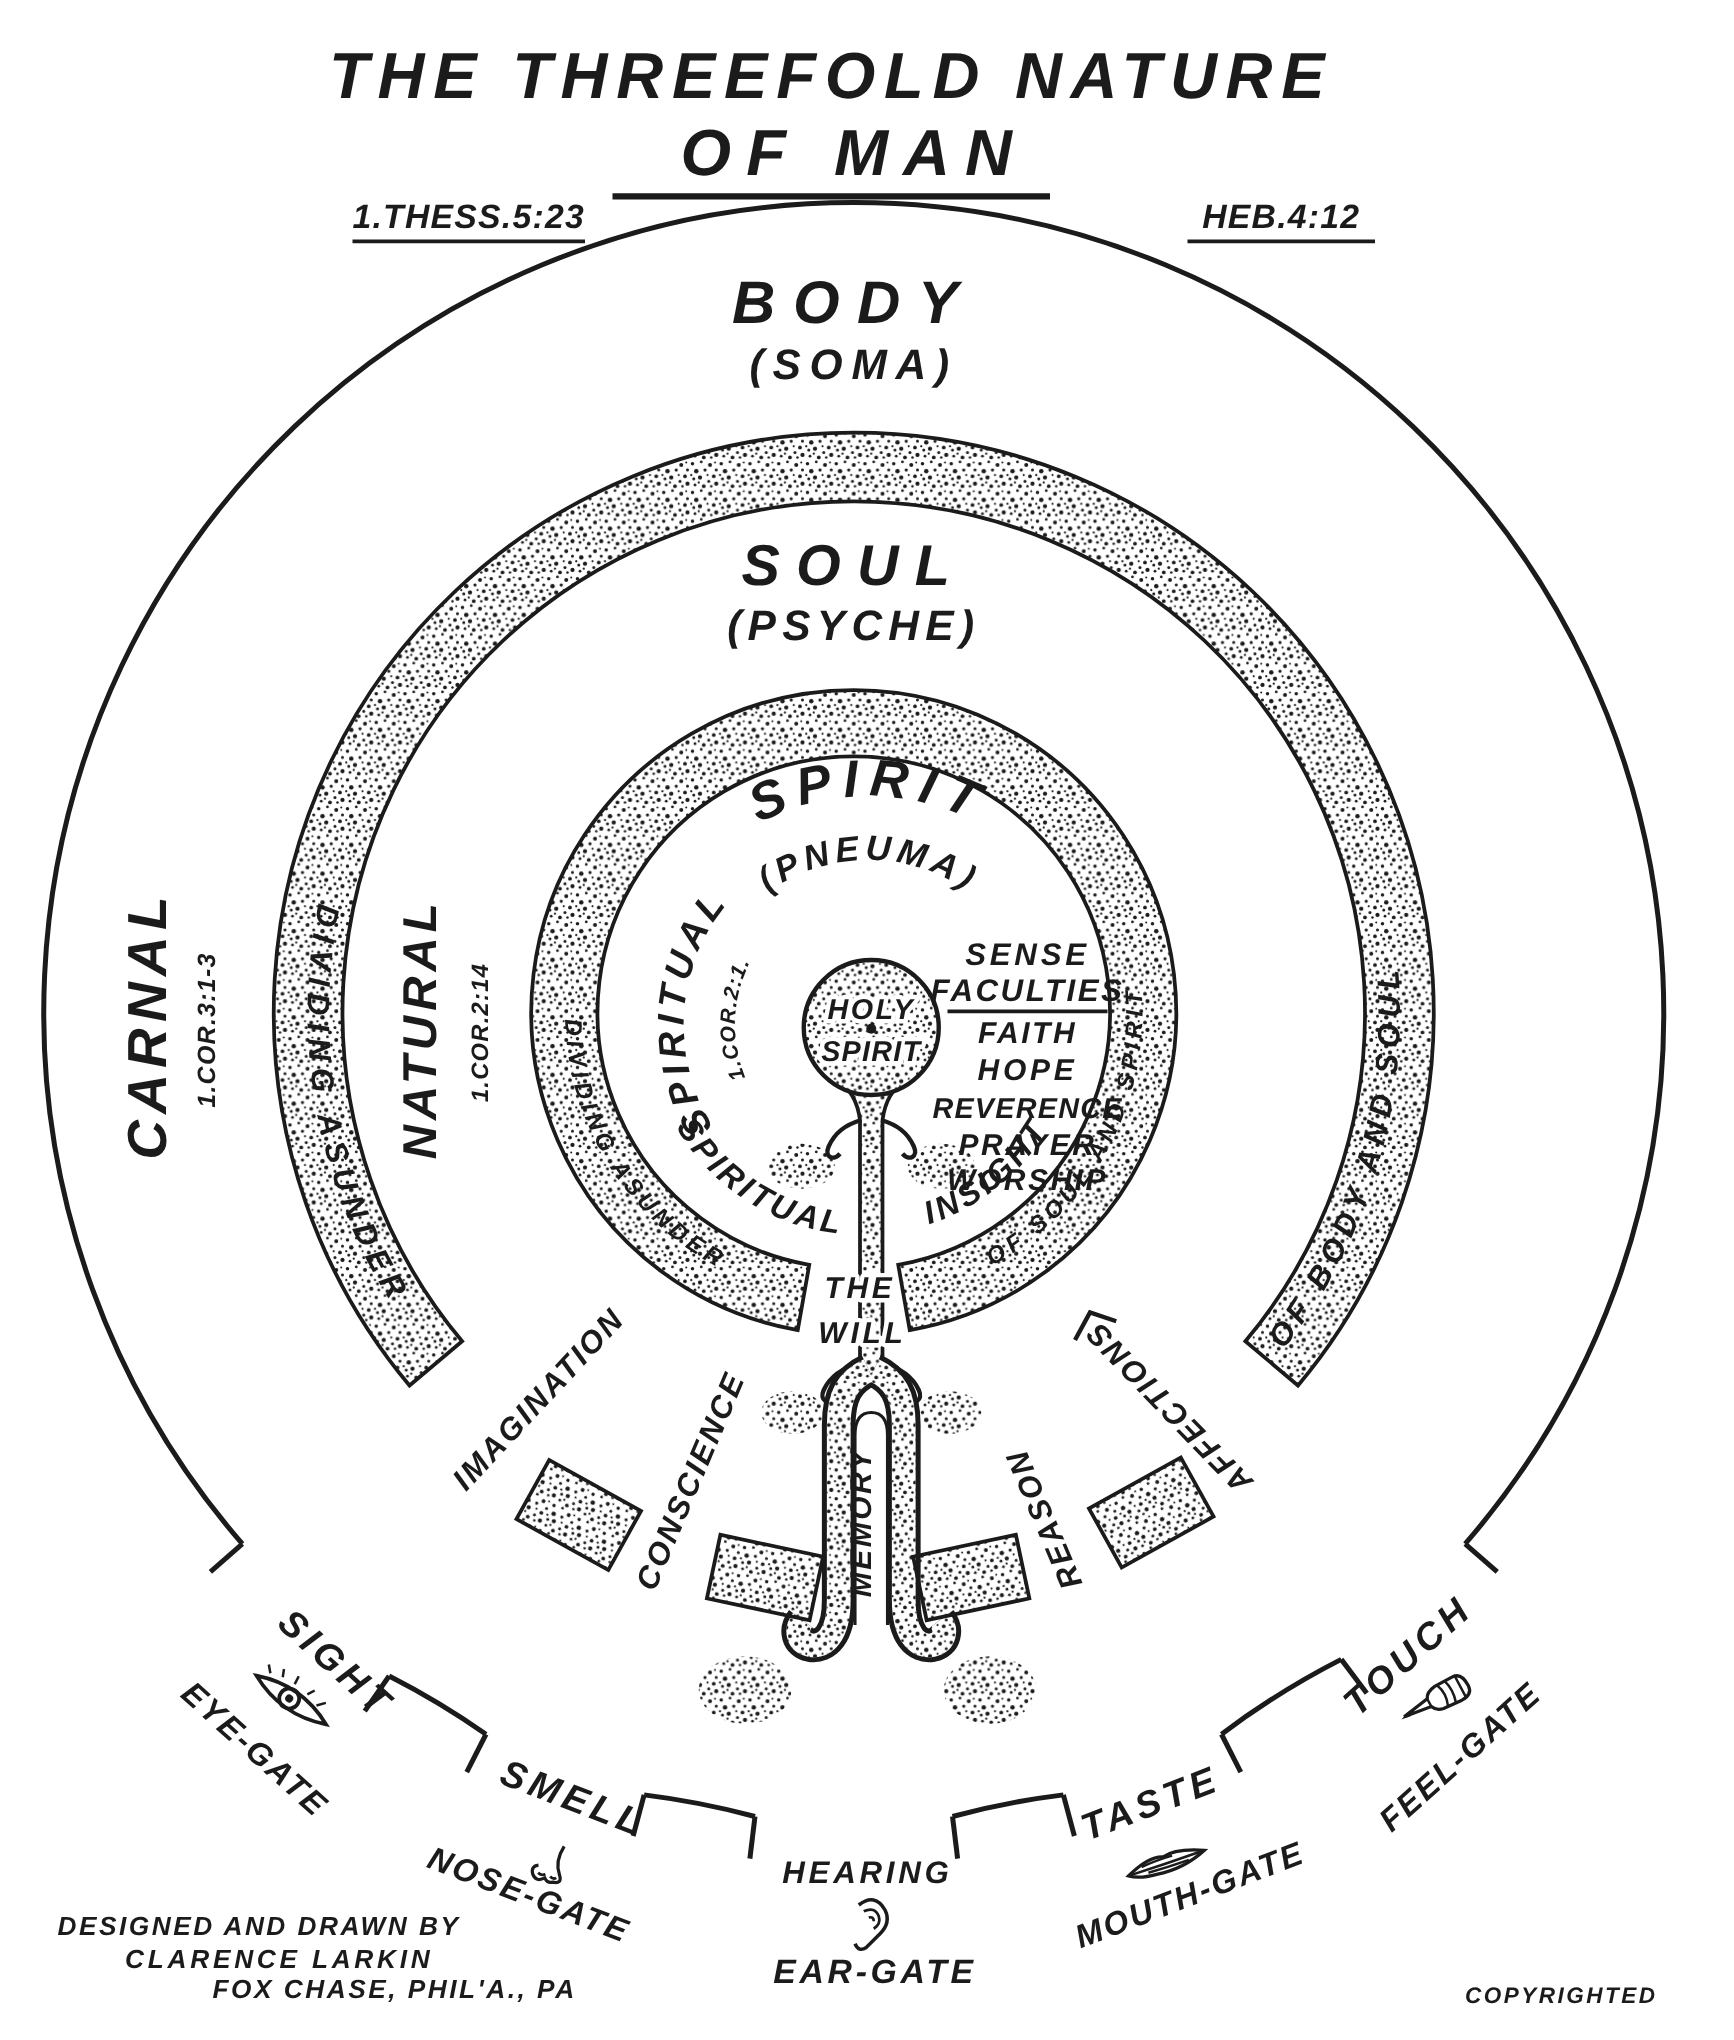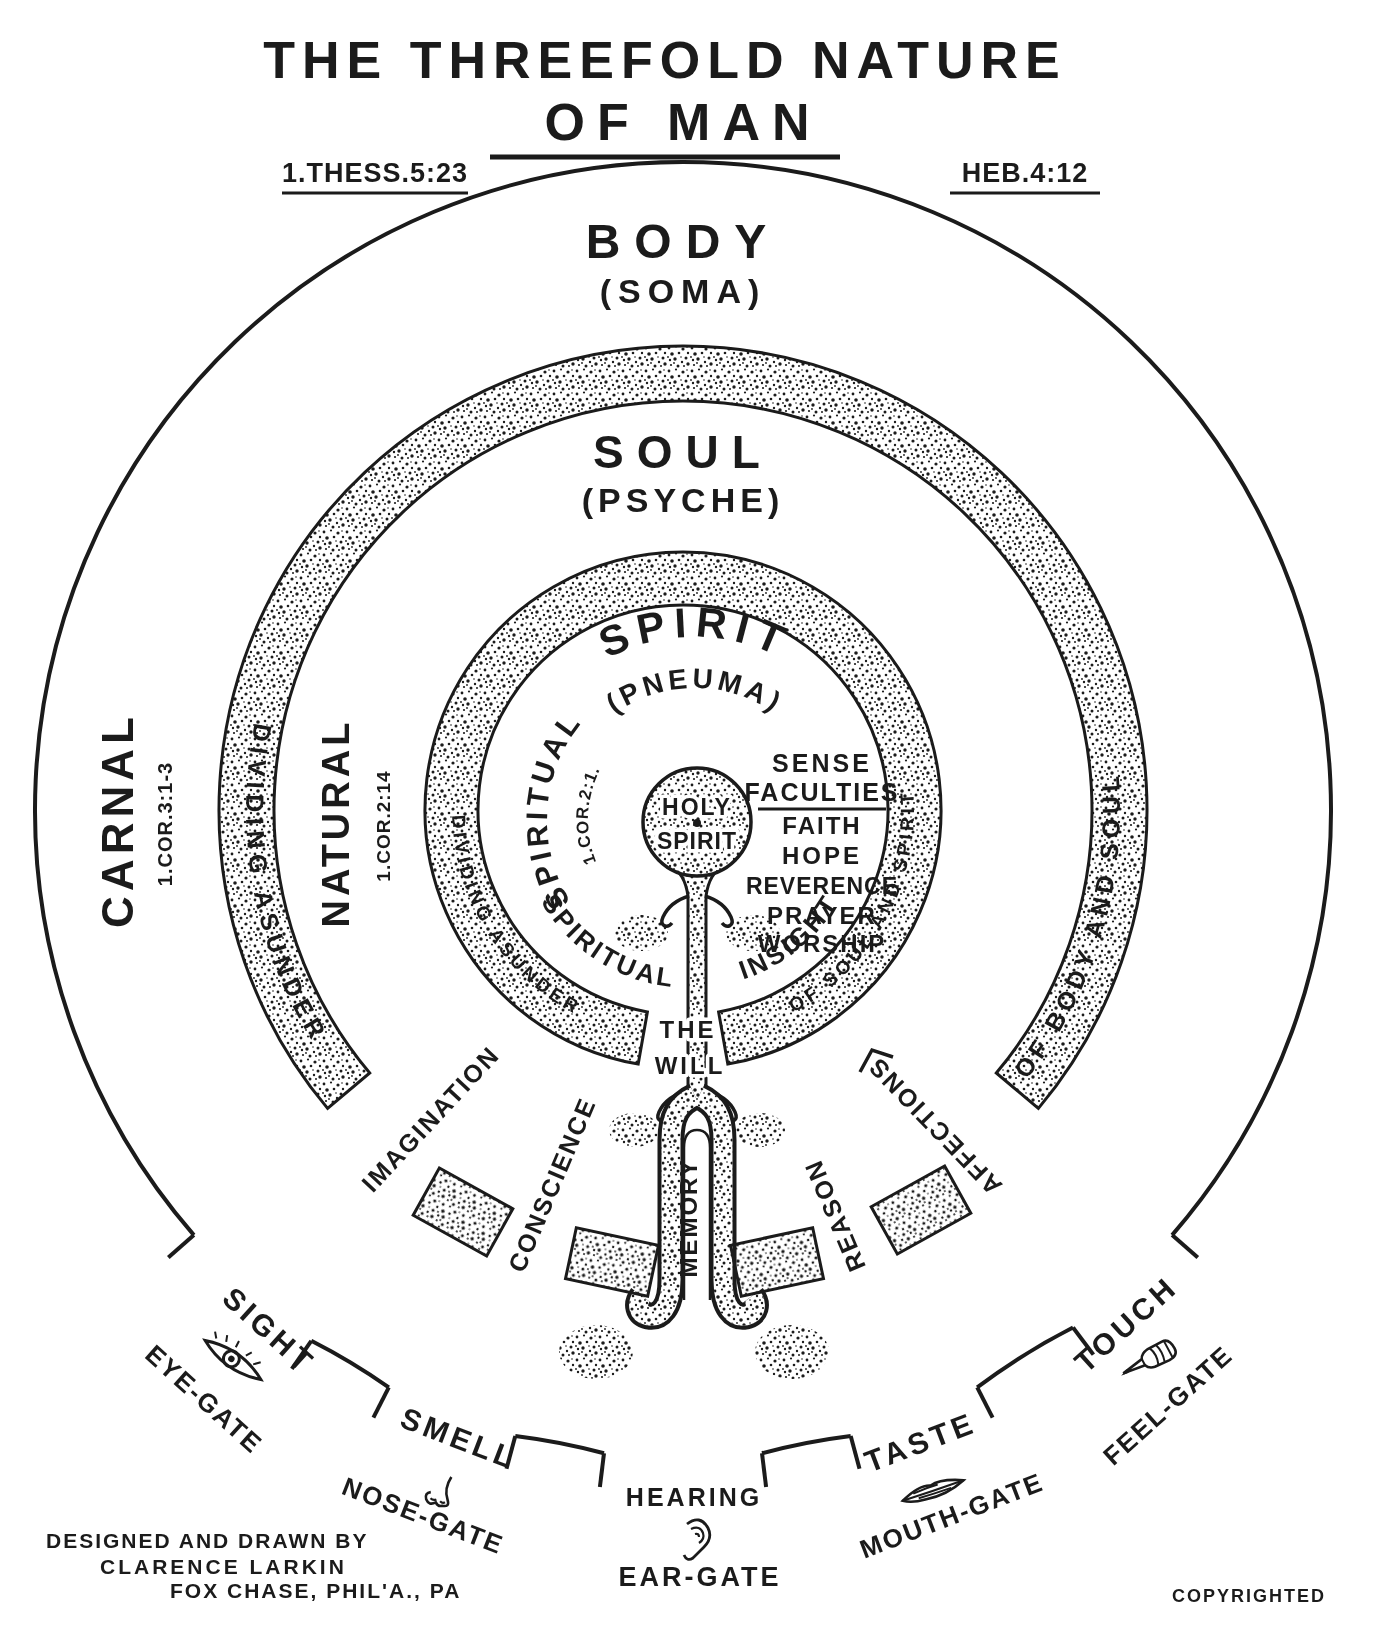--- a/index.html
+++ b/index.html
@@ -1,16 +1,16 @@
 <!DOCTYPE html>
 <html><head>
 <meta charset="utf-8">
 <style>
   html,body{margin:0;padding:0;background:#fff;}
-  #page{position:relative;width:1387px;height:1632px;background:#fff;overflow:hidden;}
+  #page{position:relative;width:1387px;height:1632px;background:#fff;overflow:hidden;font-style:italic;}
   svg{position:absolute;left:0;top:0;}
   .t{font-family:"Liberation Sans","DejaVu Sans",sans-serif;font-weight:bold;fill:#1b1b1b;}
   .halo{paint-order:stroke;stroke:#ffffff;stroke-width:7;stroke-linejoin:round;}
   .ink{stroke:#1b1b1b;fill:none;}
 </style>
 </head>
 <body>
 
 <div id="page">
 <svg width="1387" height="1632" viewBox="0 0 1387 1632">

